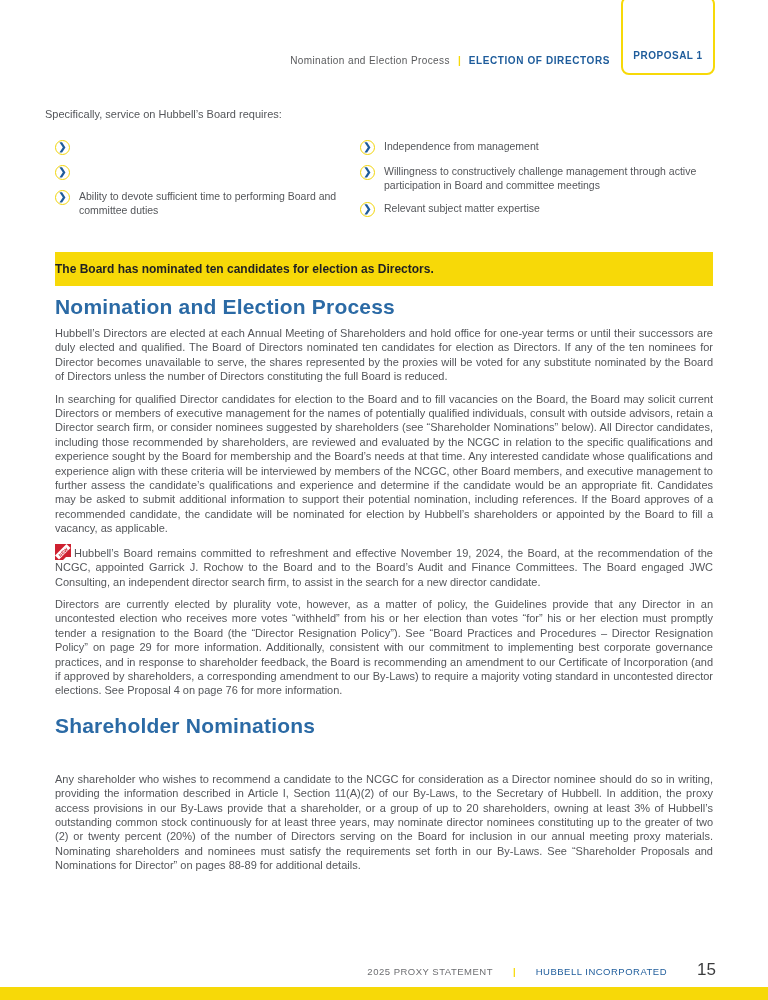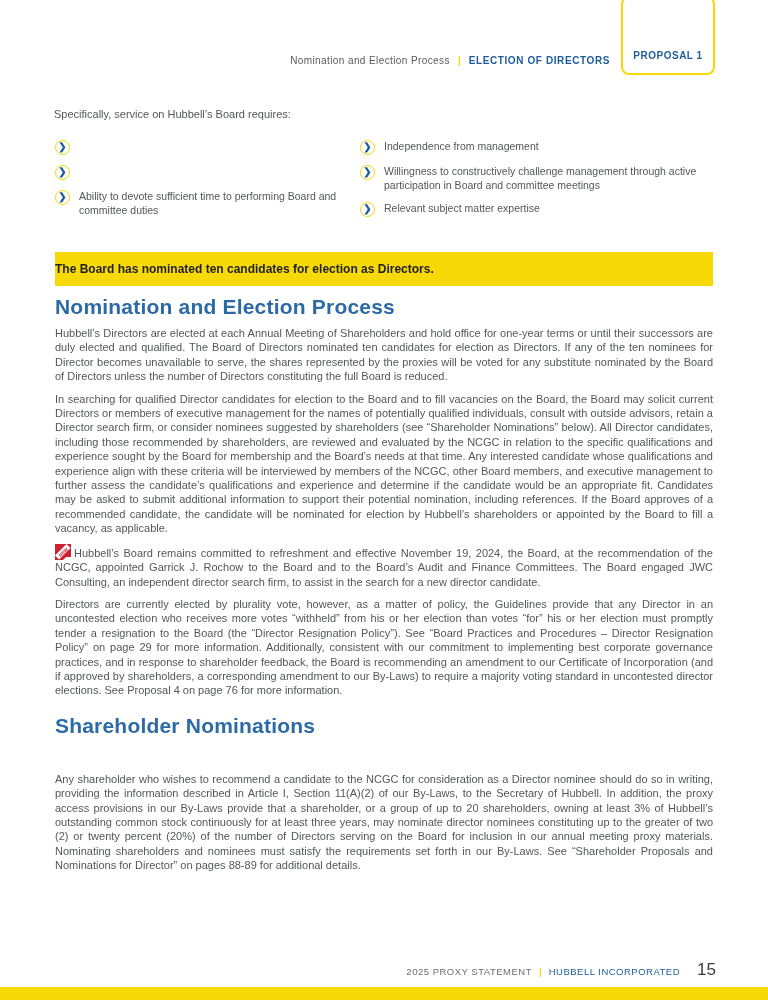--- a/index.html
+++ b/index.html
@@ -48,21 +48,21 @@
     font-weight: bold;
     font-size: 10px;
     letter-spacing: 0.5px;
     white-space: nowrap;
   }
 
   
   .intro-line {
     position: absolute;
     top: 108px;
-    left: 54px;
+    left: 45px;
     font-size: 11px;
     color: #54565a;
   }
   .req-grid {
     position: absolute;
     top: 139px;
     left: 55px;
     width: 658px;
     display: flex;
   }
@@ -139,21 +139,21 @@
     margin-right: 3px;
   }
 
   
   .footer {
     position: absolute;
     top: 960px;
     right: 52px;
     display: flex;
     align-items: baseline;
-    gap: 7px;
+    gap: 20px;
     white-space: nowrap;
   }
   .footer .foot-left { color: #6d6e71; font-size: 9.5px; letter-spacing: 0.5px; }
   .footer .foot-sep { color: #f7d908; font-weight: bold; font-size: 9.5px; }
   .footer .foot-brand { color: #1e5c9b; font-weight: normal; font-size: 9.5px; letter-spacing: 0.5px; }
   .footer .foot-page { color: #3b3c3e; font-weight: normal; font-size: 17px; margin-left: 10px; }
 
   .bottom-bar {
     position: absolute;
     left: 0; bottom: 0;

